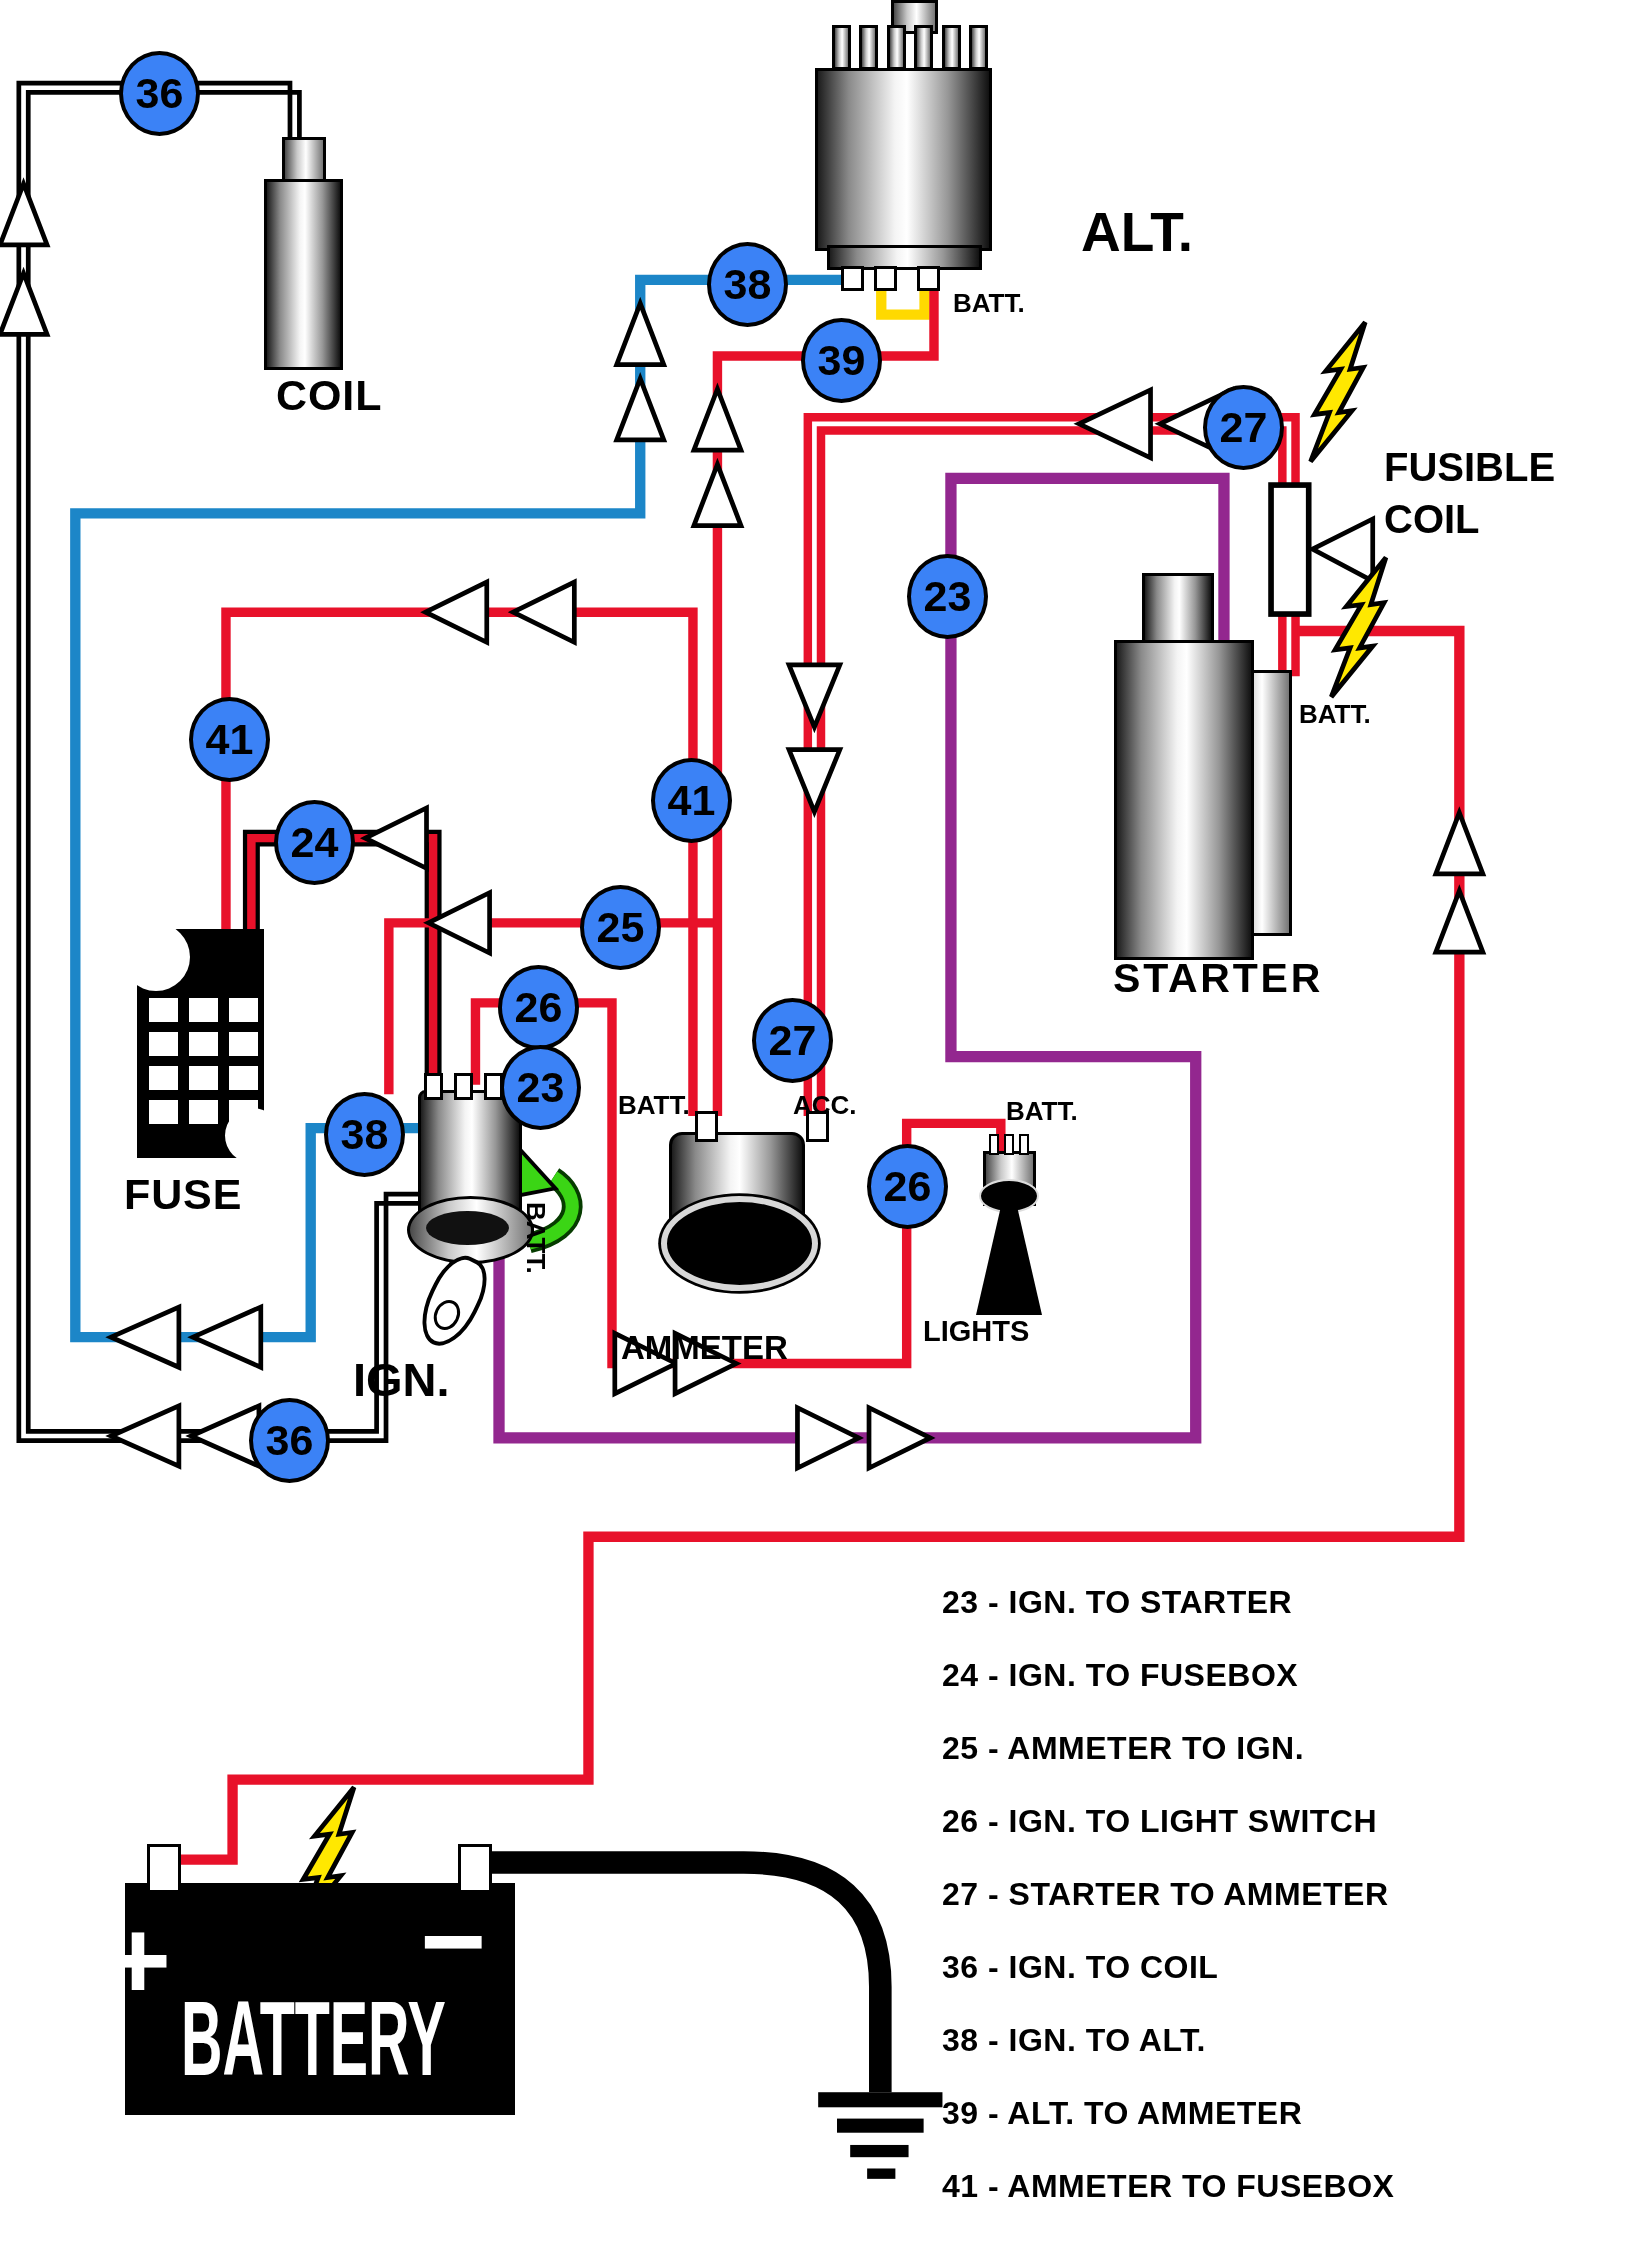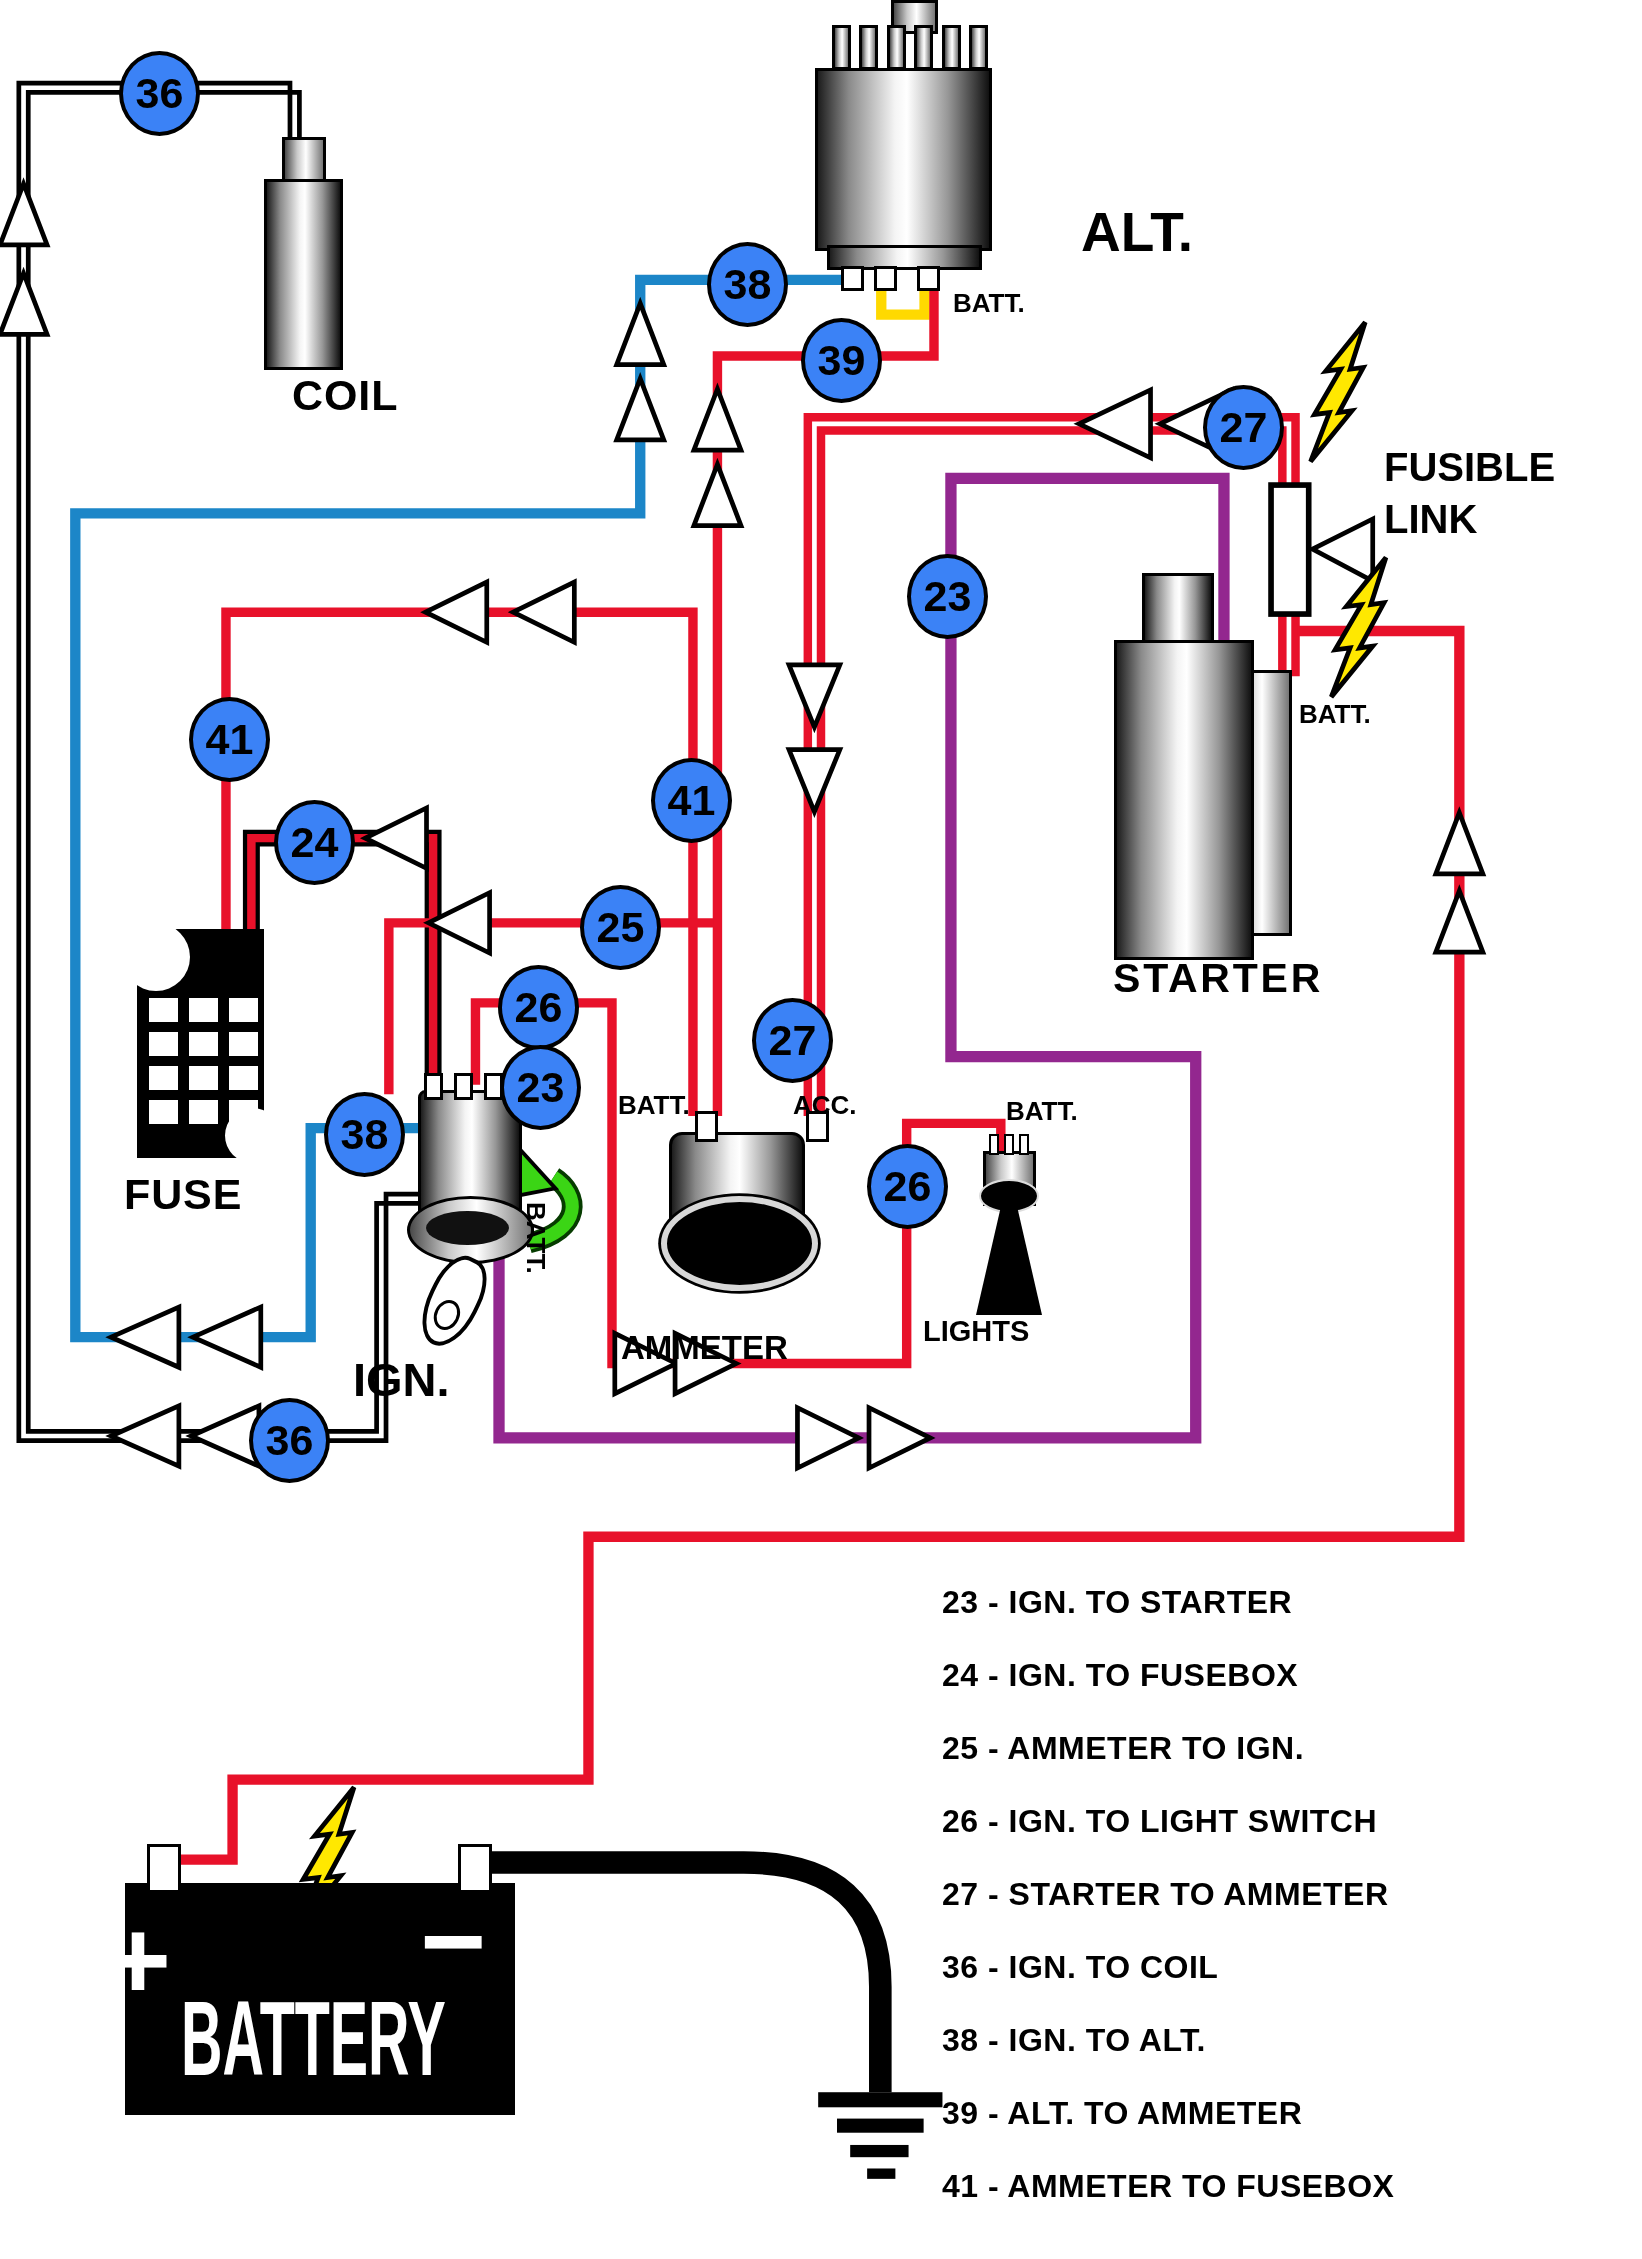--- a/index.html
+++ b/index.html
@@ -191,24 +191,24 @@
   <div class="comp" style="left:979px;top:1179px;width:56px;height:30px;background:#000;border:2.8px solid #ddd;border-radius:50%;"></div>
   <div class="comp" style="left:976px;top:1200px;width:66px;height:115px;background:#000;clip-path:polygon(40% 0,60% 0,100% 100%,0 100%);"></div>
 
   <div class="terminal" style="left:147px;top:1844px;width:28px;height:43px;"></div>
   <div class="terminal" style="left:458px;top:1844px;width:28px;height:43px;"></div>
   <div class="comp" style="left:125px;top:1883px;width:390px;height:232px;background:#000;"></div>
   <div class="lbl" style="left:105px;top:1895px;font-size:113px;color:#fff;z-index:4;">+</div>
   <div class="lbl" style="left:420px;top:1876px;font-size:113px;color:#fff;z-index:4;">−</div>
   <div class="lbl" style="left:181px;top:1979px;font-size:70px;color:#fff;transform:scale(0.82,1.5);transform-origin:left top;">BATTERY</div>
 
-  <div class="lbl big" style="left:276px;top:371px;margin-left:16px;">COIL</div>
+  <div class="lbl big" style="left:276px;top:371px;">COIL</div>
   <div class="lbl" style="left:1081px;top:200px;font-size:55px;">ALT.</div>
   <div class="lbl small" style="left:953px;top:288px;">BATT.</div>
-  <div class="lbl" style="left:1384px;top:441px;font-size:40px;width:226px;white-space:normal;line-height:1.3;">FUSIBLE LINK</div>
+  <div class="lbl" style="left:1384px;top:441px;font-size:40px;width:226px;white-space:normal;line-height:1.3;">FUSIBLE COIL</div>
   <div class="lbl" style="left:1113px;top:955px;font-size:41px;letter-spacing:2.8px;">STARTER</div>
   <div class="lbl small" style="left:1299px;top:699px;">BATT.</div>
   <div class="lbl big" style="left:124px;top:1170px;">FUSE</div>
   <div class="lbl" style="left:353px;top:1352px;font-size:47px;">IGN.</div>
   <div class="lbl small vert-text" style="left:520px;top:1202px;height:122px;">BATT.</div>
   <div class="lbl" style="left:621px;top:1329px;font-size:33px;">AMMETER</div>
   <div class="lbl small" style="left:618px;top:1090px;">BATT.</div>
   <div class="lbl small" style="left:793px;top:1090px;">ACC.</div>
   <div class="lbl" style="left:923px;top:1315px;font-size:29px;">LIGHTS</div>
   <div class="lbl small" style="left:1006px;top:1096px;">BATT.</div>

